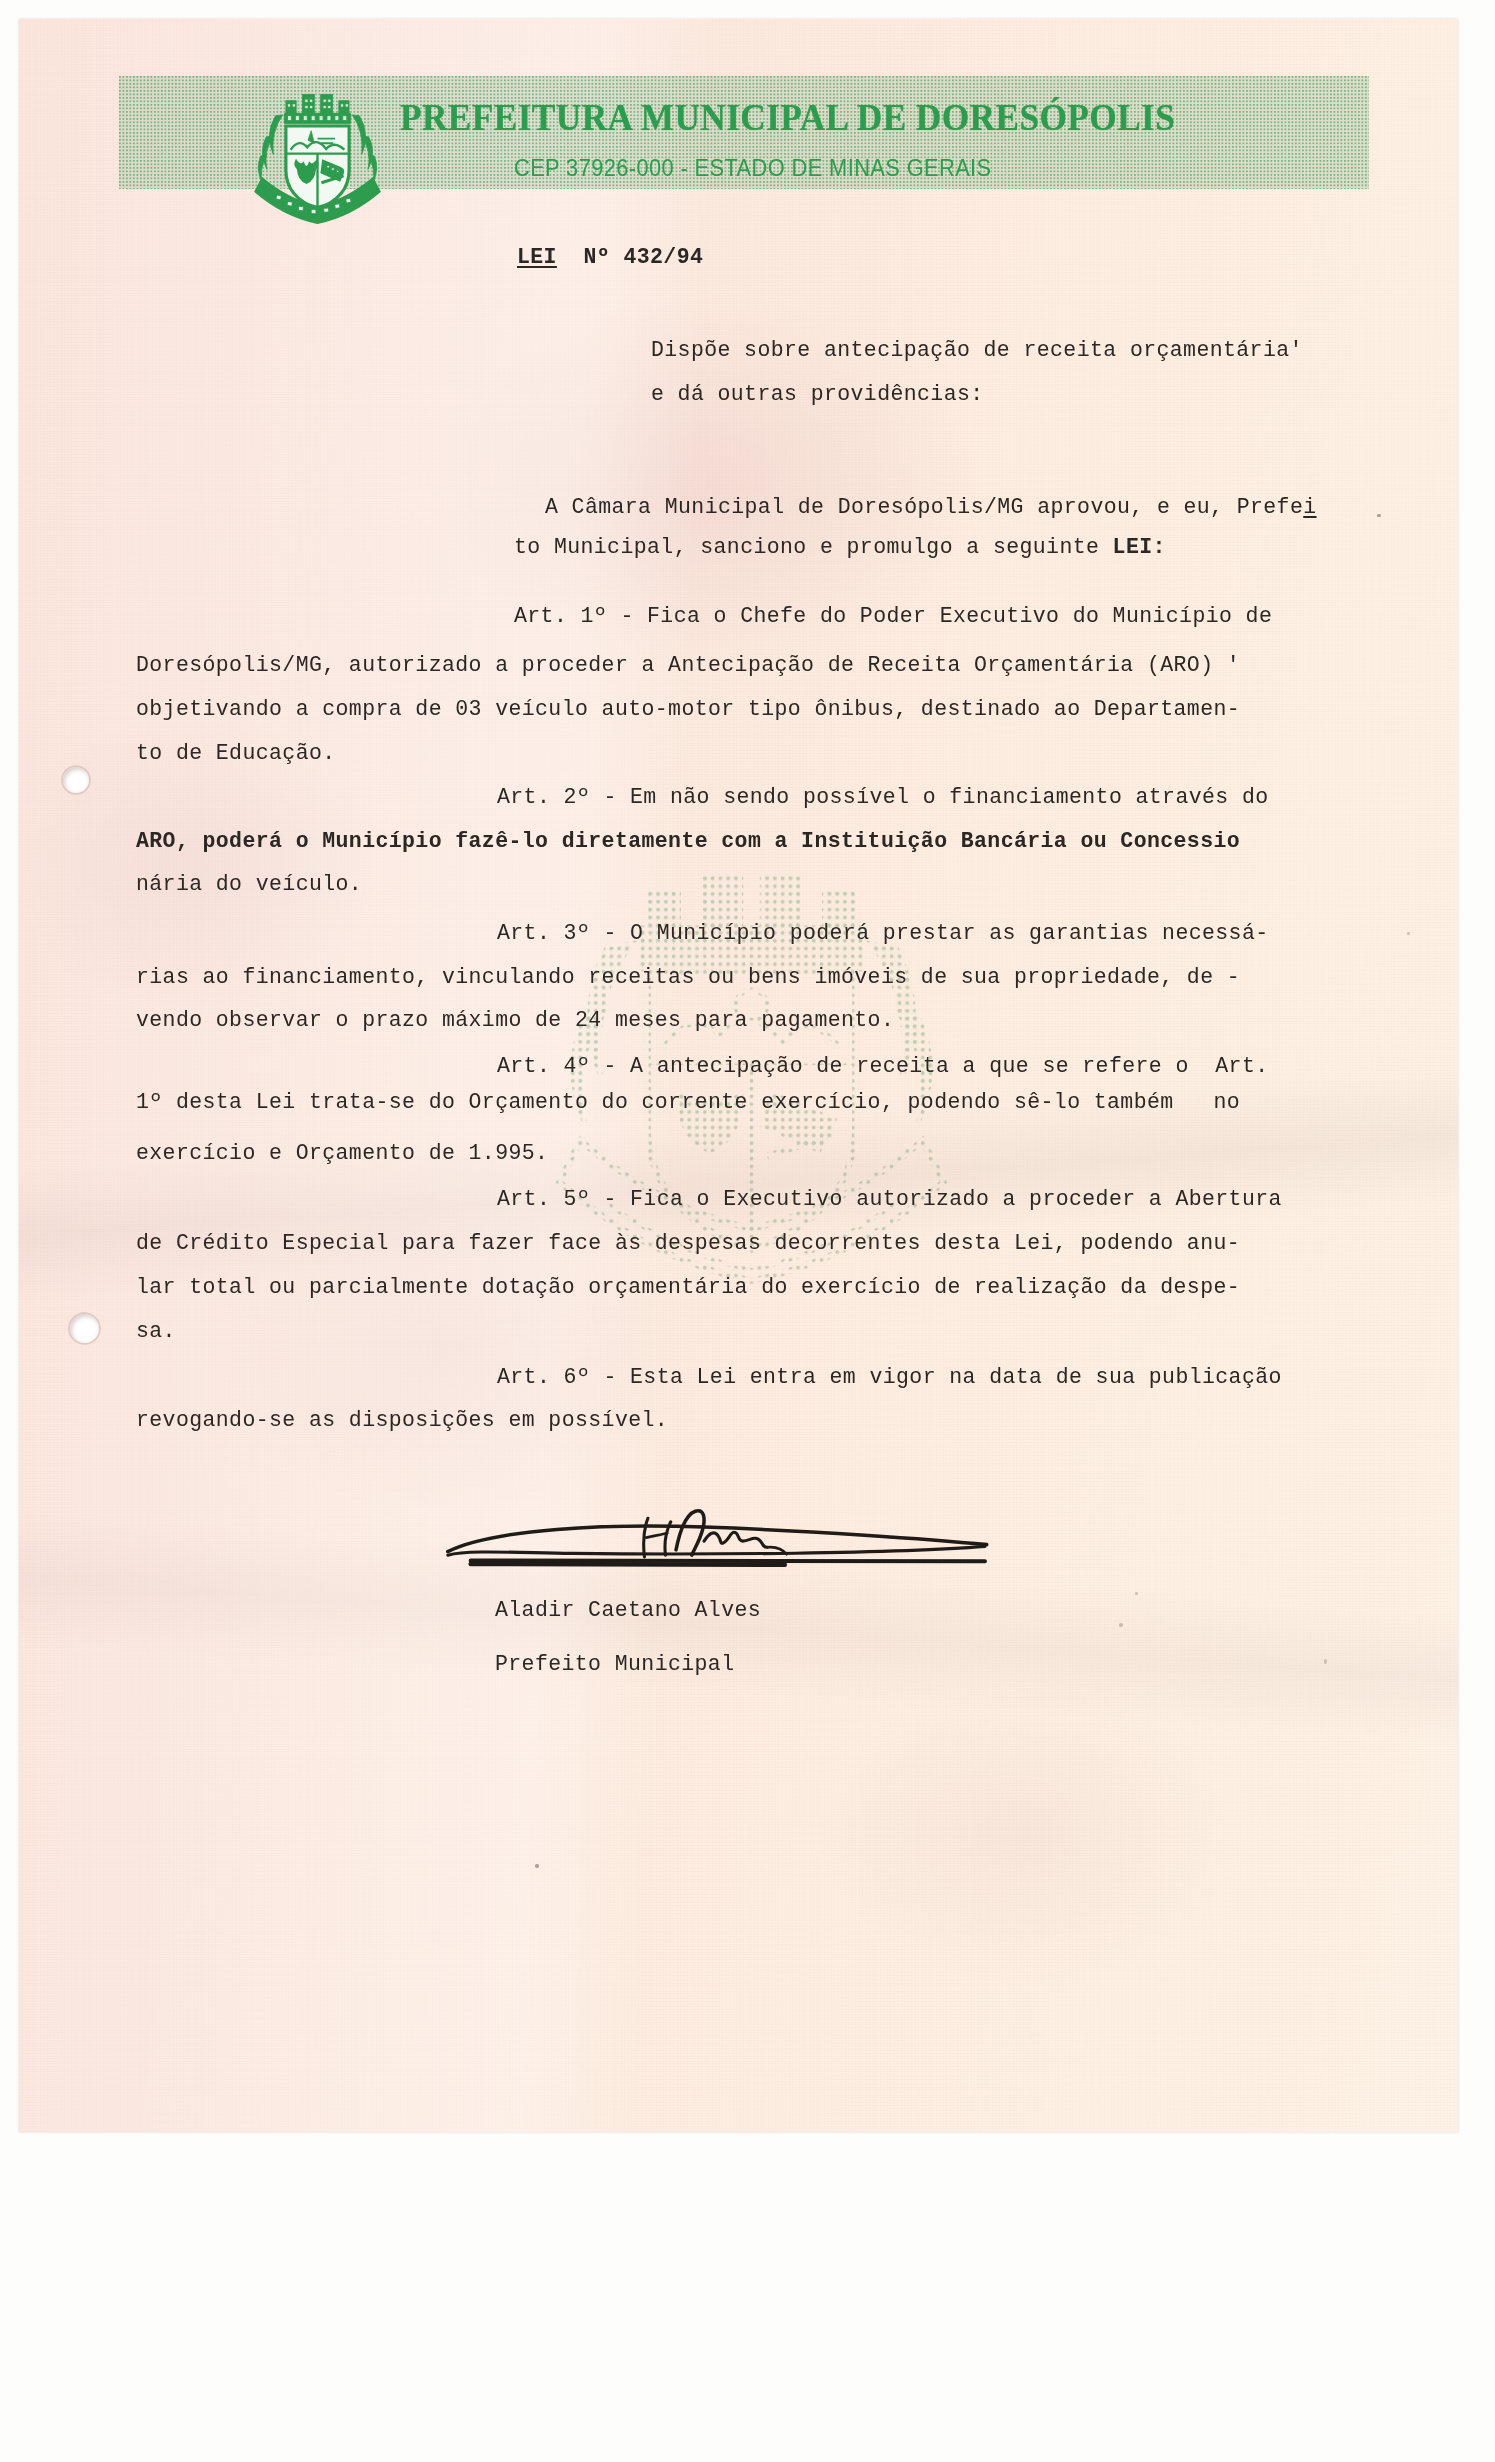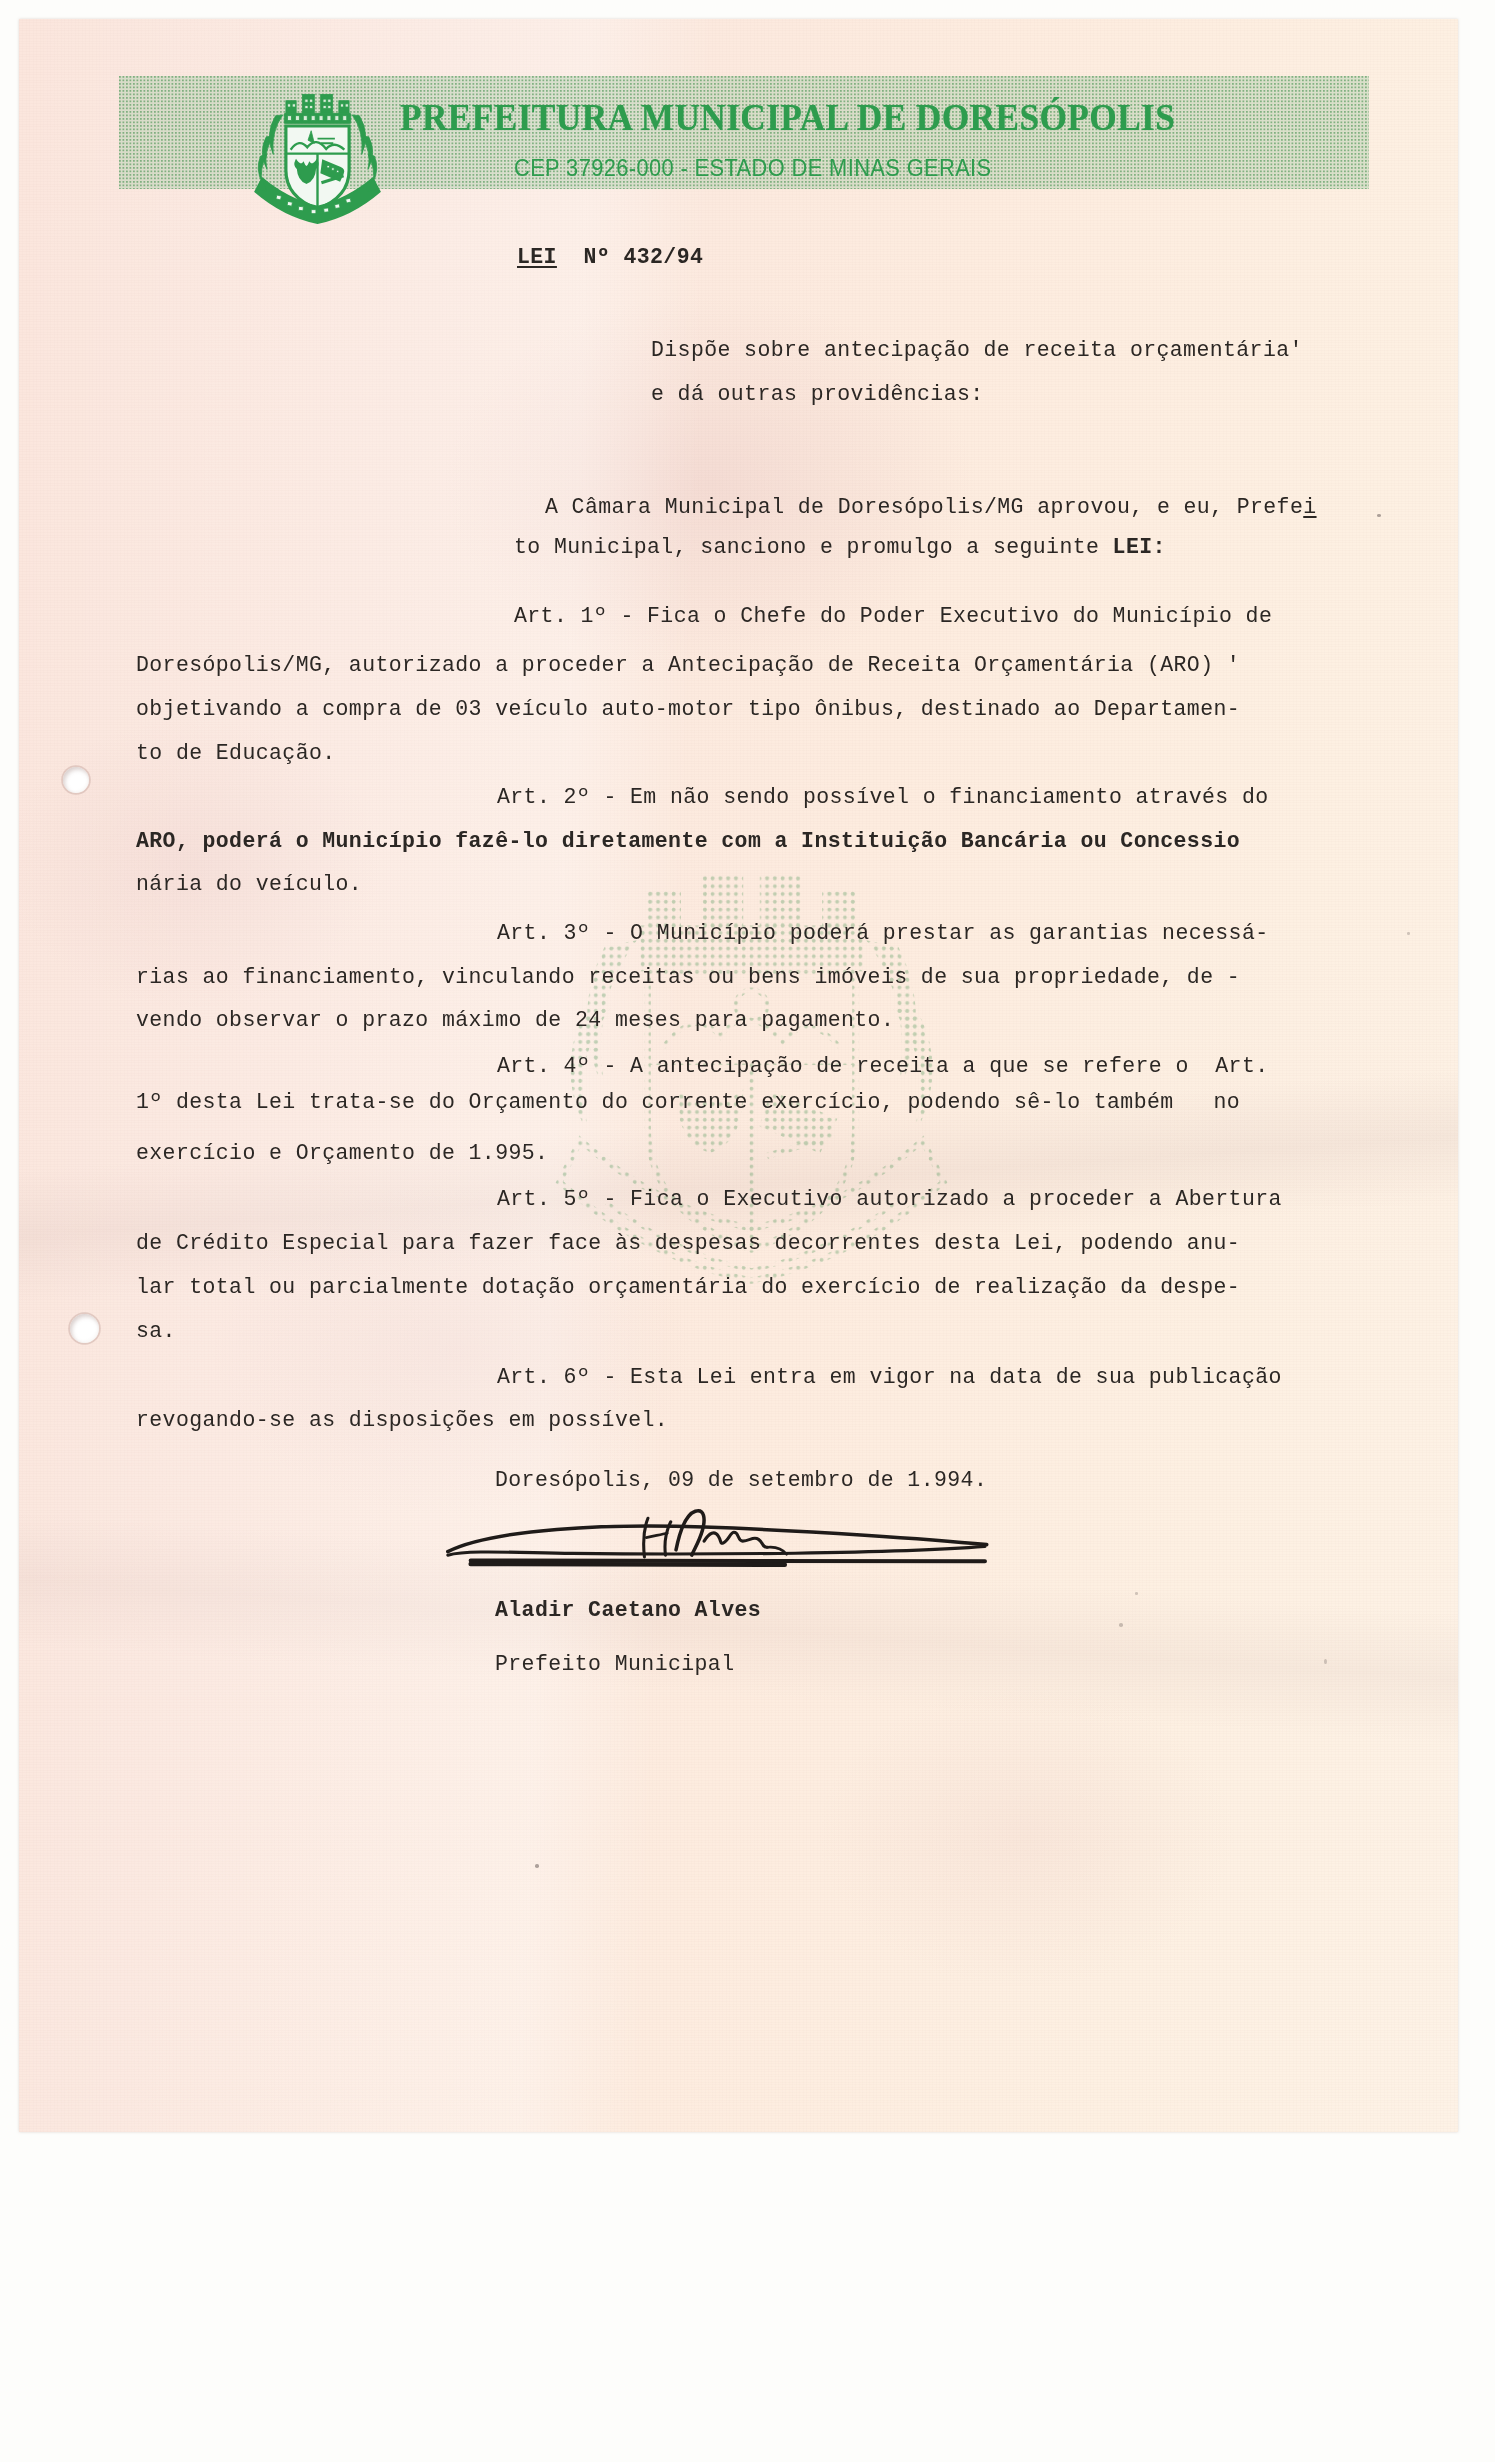--- a/index.html
+++ b/index.html
@@ -243,23 +243,22 @@
     <div class="ln" style="left:136px;top:1135px;">exercício e Orçamento de 1.995.</div>
 
     <div class="ln" style="left:497px;top:1181px;">Art. 5º - Fica o Executivo autorizado a proceder a Abertura</div>
     <div class="ln" style="left:136px;top:1269px;">lar total ou parcialmente dotação orçamentária do exercício de realização da despe-</div>
     <div class="ln" style="left:136px;top:1225px;">de Crédito Especial para fazer face às despesas decorrentes desta Lei, podendo anu-</div>
     <div class="ln" style="left:136px;top:1313px;">sa.</div>
 
     <div class="ln" style="left:497px;top:1359px;">Art. 6º - Esta Lei entra em vigor na data de sua publicação</div>
     <div class="ln" style="left:136px;top:1402px;">revogando-se as disposições em possível.</div>
 
-    <div class="ln" style="left:495px;top:1462px;">Doresópolis, 09 de setembro de 1.994.</div>
-
-    <div class="ln" style="left:495px;top:1592px;font-weight:bold;">Aladir Caetano Alves</div>
+
+    <div class="ln" style="left:495px;top:1592px;">Aladir Caetano Alves</div>
     <div class="ln" style="left:495px;top:1646px;">Prefeito Municipal</div>
   </div>
 
   <div id="sig">
     <svg viewBox="0 0 700 90" width="616" height="79" aria-hidden="true">
       <g fill="none" stroke="#1f1b19" stroke-linecap="round" stroke-linejoin="round">
 
         <path d="M8 52 C 60 26, 190 20, 300 24 C 420 28, 560 38, 622 44" stroke-width="4"></path>
 
         <path d="M620 46 C 520 54, 300 56, 150 54 C 80 53, 30 50, 8 56" stroke-width="3.5"></path>

